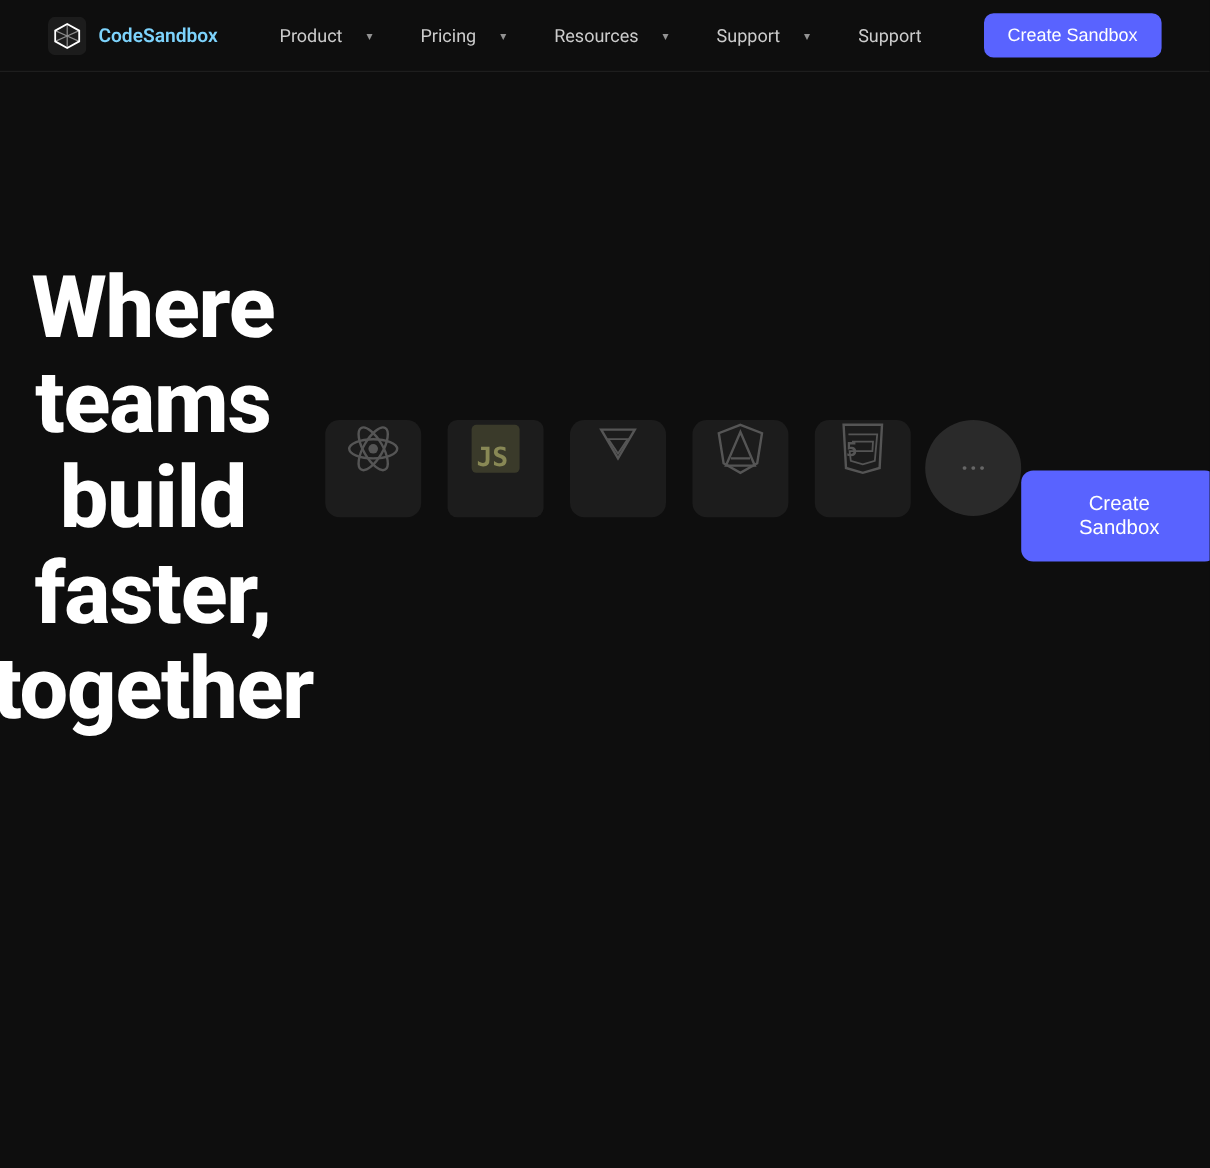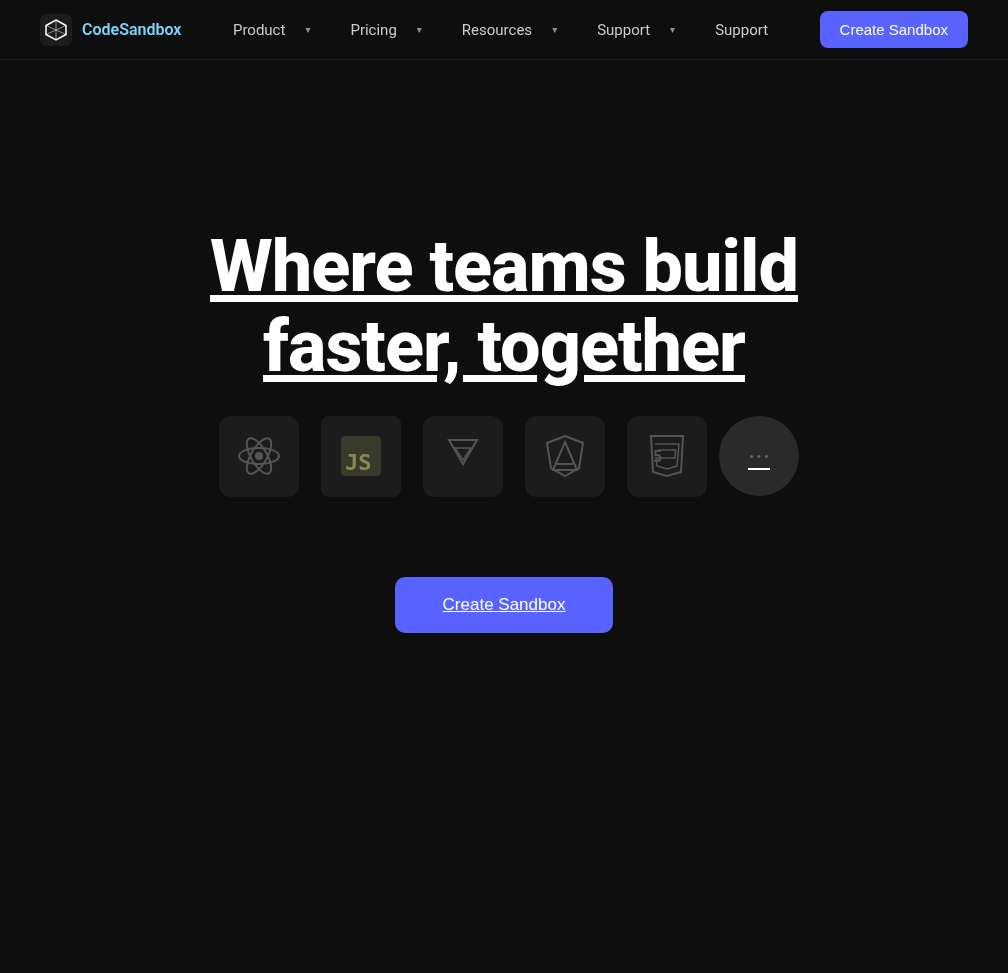--- a/index.html
+++ b/index.html
@@ -81,27 +81,26 @@
       padding: 10px 20px;
       font-size: 15px;
       font-weight: 500;
       cursor: pointer;
       transition: background-color 0.2s;
     }
 
     
     .hero {
       display: flex;
-      flex-direction: column;
+      flex-direction: row;
       align-items: center;
       justify-content: center;
       text-align: center;
       padding: 120px 28px 80px;
       min-height: 700px;
-      text-decoration: underline;
     }
 
     .hero-title {
       font-size: 72px;
       font-weight: 800;
       line-height: 1.1;
       color: #ffffff;
       max-width: 800px;
       margin-bottom: 30px;
       letter-spacing: -1px;
@@ -121,21 +120,20 @@
       align-items: center;
       justify-content: center;
       gap: 12px;
       margin-bottom: 80px;
     }
 
     .tech-icon {
       width: 80px;
       height: 81px;
       display: flex;
-      align-items: center;
       justify-content: center;
       border-radius: 12px;
       background-color: #1c1c1c;
       color: #555555;
       margin-left: 10px;
     }
 
     .tech-icon svg {
       width: 48px;
       height: 48px;

